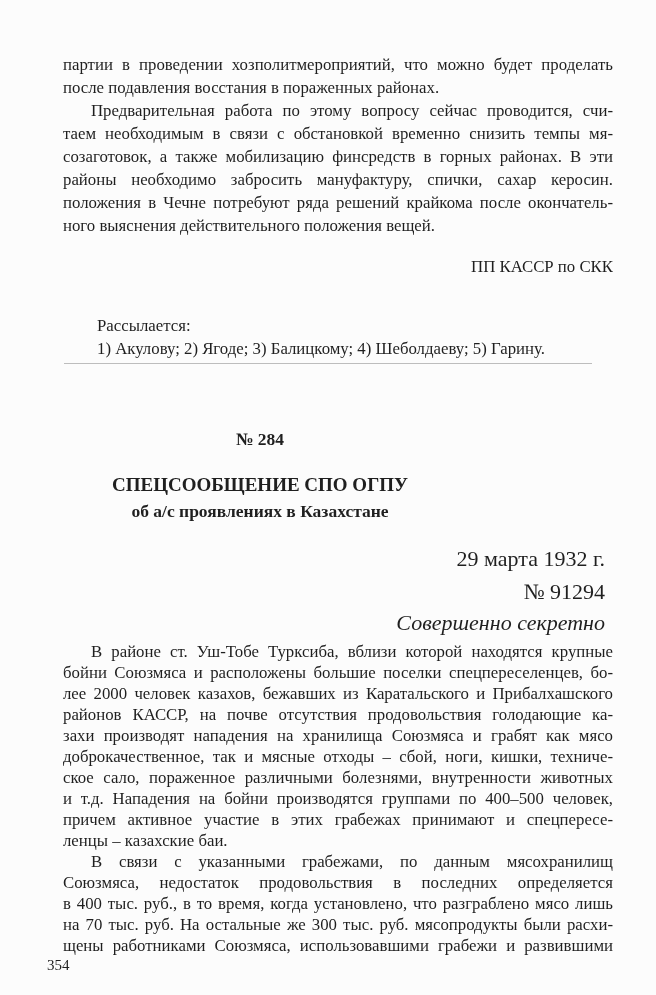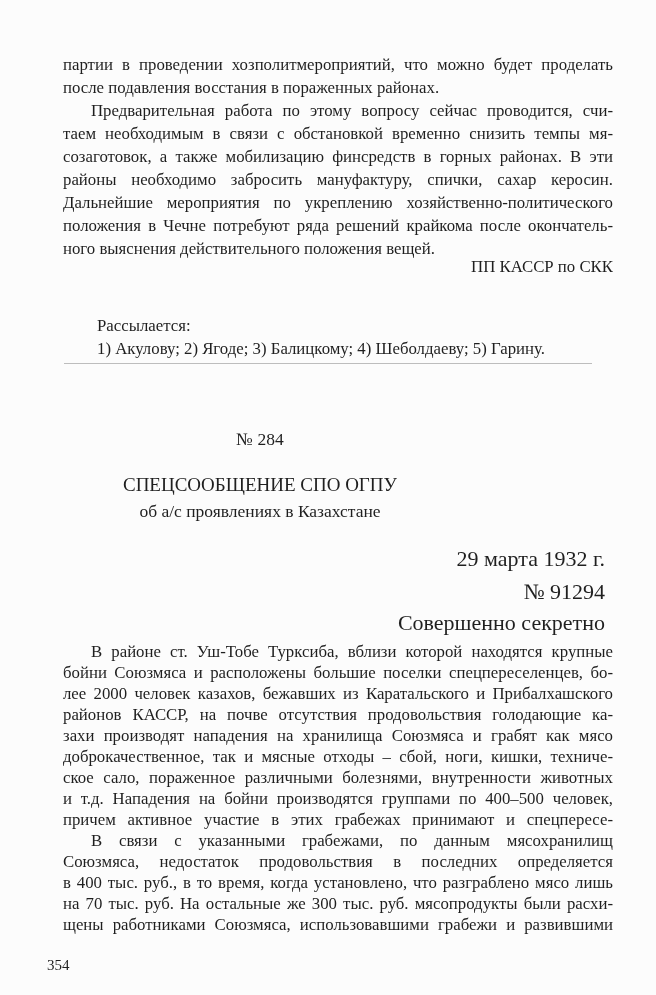--- a/index.html
+++ b/index.html
@@ -56,33 +56,33 @@
     position: absolute;
     left: 63px;
     top: 381px;
     font-size: 13.5px;
   }
   .heading {
     position: absolute;
     left: 0;
     width: 520px;
     text-align: center;
-    font-weight: normal;
+    font-weight: bold;
   }
   .doc-number  { top: 429px; font-size: 17.5px; }
   .doc-title   { top: 464px; font-size: 19px; margin-top: 10px; }
   .doc-subtitle{ top: 501px; font-size: 17.5px; }
   .right-meta {
     position: absolute;
     right: 51px;
     font-size: 22px;
   }
   .meta-date   { top: 546px; }
   .meta-number { top: 579px; }
-  .meta-secret { top: 610px; }
+  .meta-secret { top: 610px; font-style: italic; }
   .page-number {
     position: absolute;
     left: 47px;
     top: 957px;
     font-size: 15px;
   }
 </style>
 </head>
 <body>
 
@@ -91,21 +91,20 @@
   <div class="textcol top-fragment">
       <div>
         <div class="line">партии в проведении хозполитмероприятий, что можно будет проделать</div>
         <div class="line last">после подавления восстания в пораженных районах.</div>
       </div>
       <div>
         <div class="line indent">Предварительная работа по этому вопросу сейчас проводится, счи-</div>
         <div class="line">таем необходимым в связи с обстановкой временно снизить темпы мя-</div>
         <div class="line">созаготовок, а также мобилизацию финсредств в горных районах. В эти</div>
         <div class="line">районы необходимо забросить мануфактуру, спички, сахар керосин.</div>
-        <div class="line">Дальнейшие мероприятия по укреплению хозяйственно-политического</div>
         <div class="line">положения в Чечне потребуют ряда решений крайкома после окончатель-</div>
         <div class="line last">ного выяснения действительного положения вещей.</div>
       </div>
     </div>
 
   <div class="signature">
     <div class="sig-org">ПП КАССР по СКК</div>
   </div>
 
   <div class="distribution">
@@ -132,20 +131,21 @@
       <div>
         <div class="line indent">В районе ст. Уш-Тобе Турксиба, вблизи которой находятся крупные</div>
         <div class="line">бойни Союзмяса и расположены большие поселки спецпереселенцев, бо-</div>
         <div class="line">лее 2000 человек казахов, бежавших из Каратальского и Прибалхашского</div>
         <div class="line">районов КАССР, на почве отсутствия продовольствия голодающие ка-</div>
         <div class="line">захи производят нападения на хранилища Союзмяса и грабят как мясо</div>
         <div class="line">доброкачественное, так и мясные отходы – сбой, ноги, кишки, техниче-</div>
         <div class="line">ское сало, пораженное различными болезнями, внутренности животных</div>
         <div class="line">и т.д. Нападения на бойни производятся группами по 400–500 человек,</div>
         <div class="line">причем активное участие в этих грабежах принимают и спецпересе-</div>
+        <div class="line last">ленцы – казахские баи.</div>
       </div>
       <div>
         <div class="line indent">В связи с указанными грабежами, по данным мясохранилищ</div>
         <div class="line">Союзмяса, недостаток продовольствия в последних определяется</div>
         <div class="line">в 400 тыс. руб., в то время, когда установлено, что разграблено мясо лишь</div>
         <div class="line">на 70 тыс. руб. На остальные же 300 тыс. руб. мясопродукты были расхи-</div>
         <div class="line">щены работниками Союзмяса, использовавшими грабежи и развившими</div>
       </div>
     </div>
 

